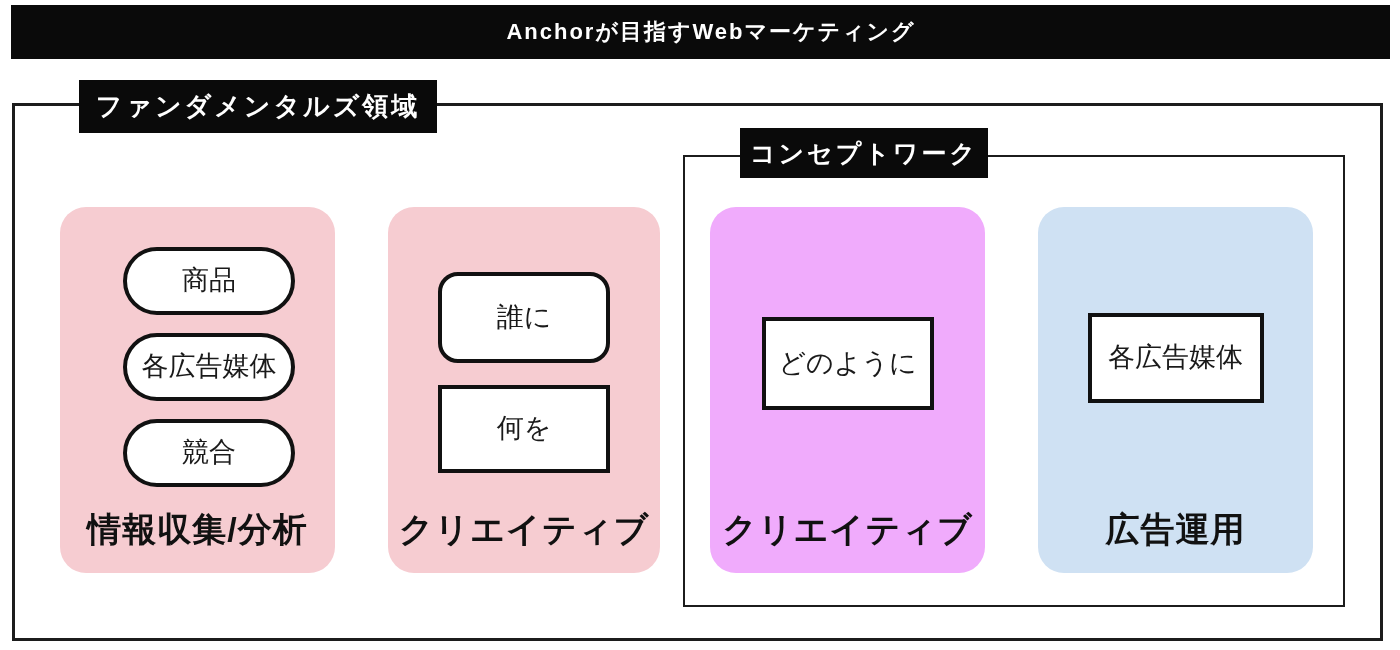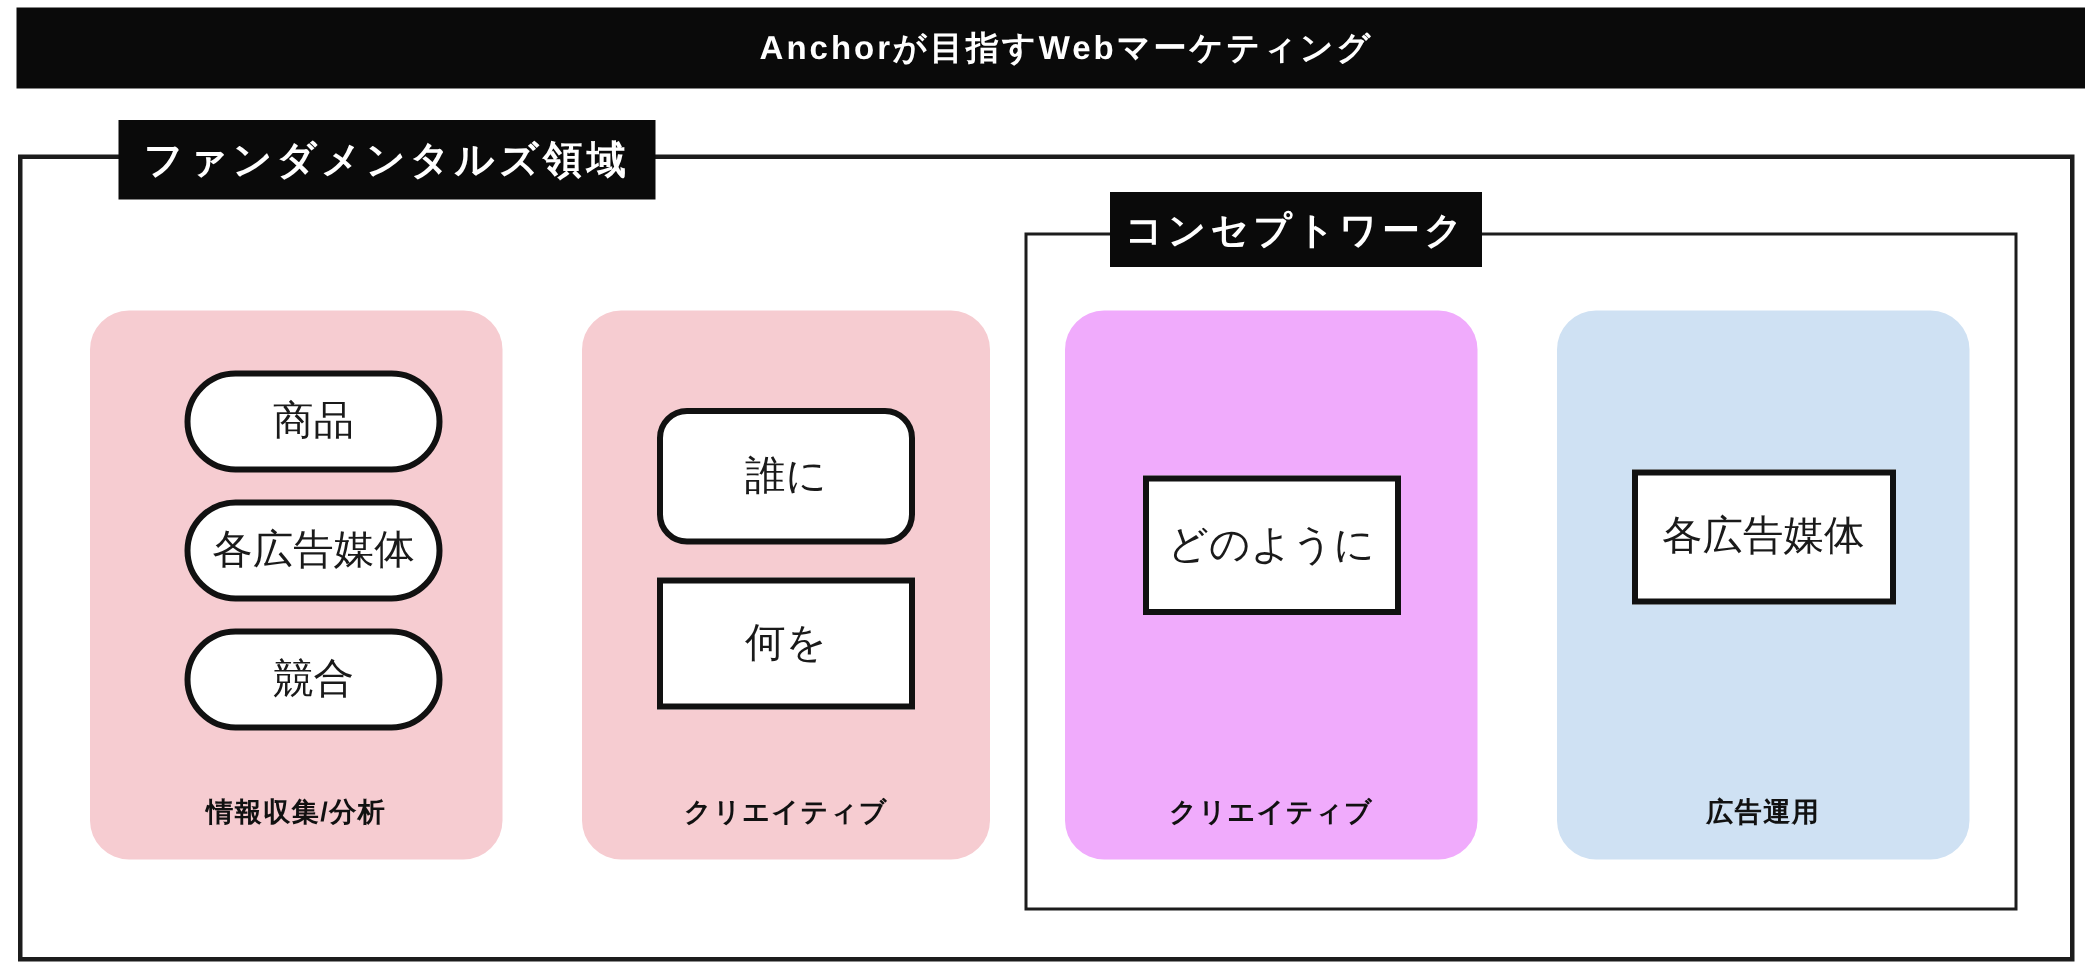--- a/index.html
+++ b/index.html
@@ -54,21 +54,21 @@
     font-size:27px; color:#1a1a1a; line-height:1.25; text-align:center;
   }
   .pill { width:172px; height:68px; border-radius:40px; }
   .rect-who   { width:172px; height:91px;border-radius:20px; }
   .rect-what  { width:172px; height:88px; }
   .rect-how   { width:172px; height:93px; }
   .rect-media { width:176px; height:90px; }
 
   .panel-label {
     position:absolute; left:0; right:0; bottom:20px; text-align:center;
-    font-size:18px; font-weight:bold; color:#111111; letter-spacing:1px;
+    font-size:34px; font-weight:bold; color:#111111; letter-spacing:1px;
   }
 </style>
 </head>
 <body>
 
 <div class="stage">
 
   <div class="title-bar">Anchorが目指すWebマーケティング</div>
 
   <div class="outer-box"></div>

